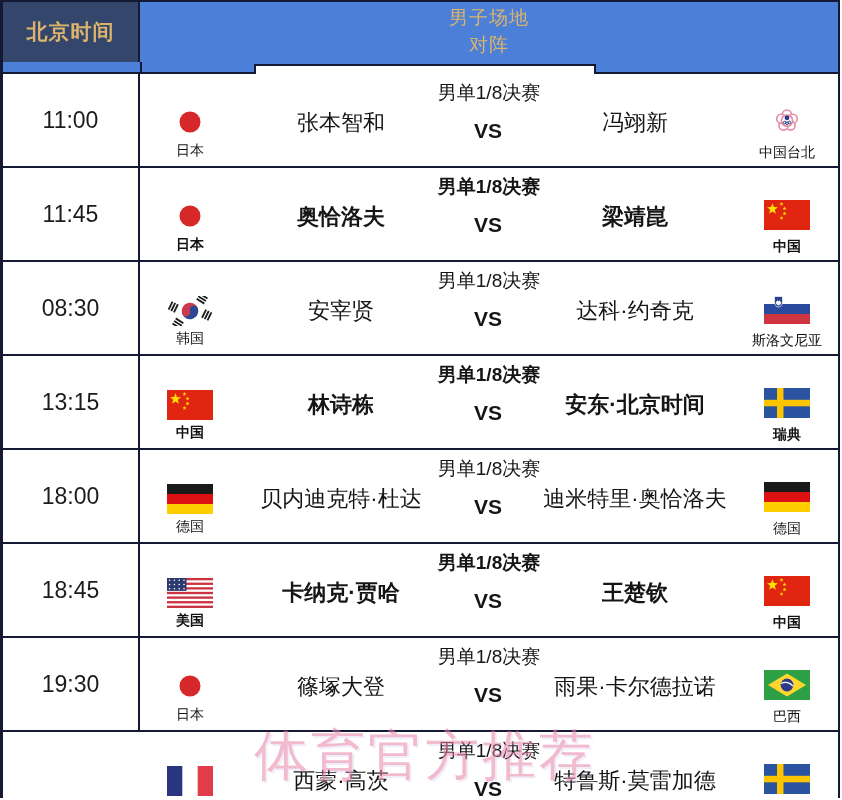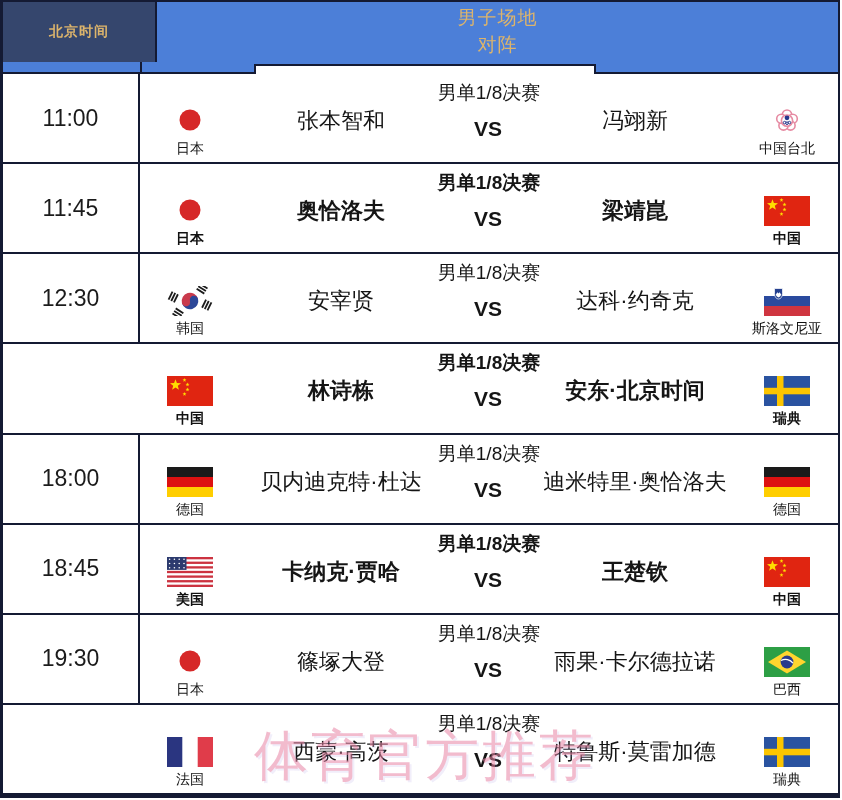--- a/index.html
+++ b/index.html
@@ -4,43 +4,43 @@
 <style>
   :root{
     --navy:#35466d; --blue:#4c7fd8; --gold:#dcb46c; --line:#141a33; --pink:#e884a6;
   }
   *{box-sizing:border-box;}
   html,body{margin:0;padding:0;background:#fff;}
   body{width:842px;height:800px;font-family:"Liberation Sans","DejaVu Sans",sans-serif;color:#151515;position:relative;overflow:hidden;}
   .table{position:relative;width:840px;height:798px;border:2px solid var(--line);border-left-width:3px;background:#fff;}
   
   .header{display:flex;height:60px;background:var(--blue);}
-  .h-time{width:154px;background:var(--navy);border-right:2px solid var(--line);color:var(--gold);
-          font-size:14px;font-weight:700;display:flex;align-items:center;justify-content:center;letter-spacing:1px;}
+  .h-time{width:137px;background:var(--navy);border-right:2px solid var(--line);color:var(--gold);
+          font-size:21px;font-weight:700;display:flex;align-items:center;justify-content:center;letter-spacing:1px;}
   .h-venue{flex:1;color:var(--gold);font-weight:400;font-size:19px;display:flex;flex-direction:column;
            align-items:center;justify-content:center;line-height:1.4;letter-spacing:1px;}
   
   .strip{position:relative;height:12px;background:var(--blue);}
   .strip-line{position:absolute;left:0;right:0;bottom:0;height:2px;background:var(--line);}
   .strip-vline{position:absolute;left:137px;top:0;width:2px;height:100%;background:var(--line);}
   .notch{position:absolute;left:251px;top:2px;width:342px;height:10px;background:#fff;
          border:2px solid var(--line);border-bottom:none;z-index:2;}
   
   .rows{height:722px;display:grid;grid-template-rows:repeat(8,1fr);}
   .row{display:grid;grid-template-columns:137px 100px 1fr 92px 1fr 102px;grid-template-rows:32px 1fr;
        border-bottom:2px solid var(--line);background:#fff;}
   .row:last-child{border-bottom-width:3px;}
   .cell-time{grid-column:1;grid-row:1/3;border-right:2px solid var(--line);font-size:23px;color:#1b1b1b;
              display:flex;align-items:center;justify-content:center;}
   .cell-title{grid-column:2/7;grid-row:1;display:flex;align-items:flex-end;justify-content:center;
               font-size:19px;padding-top:2px;}
   .row:first-child .cell-title{position:relative;z-index:3;margin-top:-8px;}
   .cell-flag{grid-row:2;display:flex;flex-direction:column;align-items:center;justify-content:center;
              gap:4px;padding-bottom:4px;text-align:center;}
-  .cell-flag.left{grid-column:2;} .cell-flag.right{grid-column:6;}
+  .cell-flag.left{grid-column:2;} .cell-flag.right{grid-column:6;gap:8px;}
   .flag{width:46px;height:30px;display:inline-flex;}
   .flag svg{display:block;}
   .country{font-size:14px;color:#111;}
   .cell-player{display:flex;align-items:center;justify-content:center;font-size:22px;padding-bottom:26px;}
   .p1{grid-column:3;} .p2{grid-column:5;}
   .cell-vs{grid-column:4;display:flex;align-items:center;justify-content:center;font-size:21px;
            font-weight:600;padding-bottom:10px;}
   .hl .cell-title,.hl .cell-player,.hl .cell-vs,.hl .country{font-weight:700;}
   
   .watermark{position:absolute;left:251px;top:718px;font-size:54px;letter-spacing:3px;
@@ -125,21 +125,21 @@
               <polygon points="17.5,1.9 18.0,3.3 19.5,3.4 18.3,4.3 18.7,5.7 17.5,4.9 16.3,5.7 16.7,4.3 15.5,3.4 17.0,3.3" fill="#ffde00"></polygon>
               <polygon points="20.5,6.4 21.0,7.8 22.5,7.9 21.3,8.8 21.7,10.2 20.5,9.4 19.3,10.2 19.7,8.8 18.5,7.9 20.0,7.8" fill="#ffde00"></polygon>
               <polygon points="20.5,11.4 21.0,12.8 22.5,12.9 21.3,13.8 21.7,15.2 20.5,14.4 19.3,15.2 19.7,13.8 18.5,12.9 20.0,12.8" fill="#ffde00"></polygon>
               <polygon points="17.5,15.9 18.0,17.3 19.5,17.4 18.3,18.3 18.7,19.7 17.5,18.9 16.3,19.7 16.7,18.3 15.5,17.4 17.0,17.3" fill="#ffde00"></polygon>
             </svg>
           </span>
       <span class="country">中国</span>
     </div>
   </div>
       <div class="row">
-    <div class="cell-time">12:30</div>
+    <div class="cell-time">08:30</div>
     <div class="cell-title">男单1/8决赛</div>
     <div class="cell-flag left">
       <span class="flag">
             <svg viewBox="0 0 46 30" width="46" height="30" xmlns="http://www.w3.org/2000/svg">
               <rect width="46" height="30" fill="#fff"></rect>
               <g transform="rotate(-16 23 15)">
                 <path d="M14.7 15a8.3 8.3 0 0 1 16.6 0z" fill="#c93a4c"></path>
                 <path d="M31.3 15a8.3 8.3 0 0 1-16.6 0z" fill="#2c4798"></path>
                 <circle cx="18.85" cy="15" r="4.15" fill="#c93a4c"></circle>
                 <circle cx="27.15" cy="15" r="4.15" fill="#2c4798"></circle>
@@ -182,20 +182,21 @@
               <g transform="translate(10.5,2.5)">
                 <path d="M0 0h8v5.2c0 3.4-2 5.3-4 5.3S0 8.6 0 5.2z" fill="#24408f" stroke="#fff" stroke-width="0.7"></path>
                 <path d="M1.2 6.2 2.9 3.7 4 5.1 5.1 3.7 6.8 6.2 5.6 8 4 8.9 2.4 8z" fill="#fff"></path>
               </g>
             </svg>
           </span>
       <span class="country">斯洛文尼亚</span>
     </div>
   </div>
       <div class="row hl">
+    <div class="cell-time">13:15</div>
     <div class="cell-title">男单1/8决赛</div>
     <div class="cell-flag left">
       <span class="flag">
             <svg viewBox="0 0 46 30" width="46" height="30" xmlns="http://www.w3.org/2000/svg">
               <rect width="46" height="30" fill="#e02511"></rect>
               <polygon points="8.5,3.2 9.9,7.0 14.0,7.2 10.8,9.8 11.9,13.7 8.5,11.4 5.1,13.7 6.2,9.8 3.0,7.2 7.1,7.0" fill="#ffde00"></polygon>
               <polygon points="17.5,1.9 18.0,3.3 19.5,3.4 18.3,4.3 18.7,5.7 17.5,4.9 16.3,5.7 16.7,4.3 15.5,3.4 17.0,3.3" fill="#ffde00"></polygon>
               <polygon points="20.5,6.4 21.0,7.8 22.5,7.9 21.3,8.8 21.7,10.2 20.5,9.4 19.3,10.2 19.7,8.8 18.5,7.9 20.0,7.8" fill="#ffde00"></polygon>
               <polygon points="20.5,11.4 21.0,12.8 22.5,12.9 21.3,13.8 21.7,15.2 20.5,14.4 19.3,15.2 19.7,13.8 18.5,12.9 20.0,12.8" fill="#ffde00"></polygon>
               <polygon points="17.5,15.9 18.0,17.3 19.5,17.4 18.3,18.3 18.7,19.7 17.5,18.9 16.3,19.7 16.7,18.3 15.5,17.4 17.0,17.3" fill="#ffde00"></polygon>

